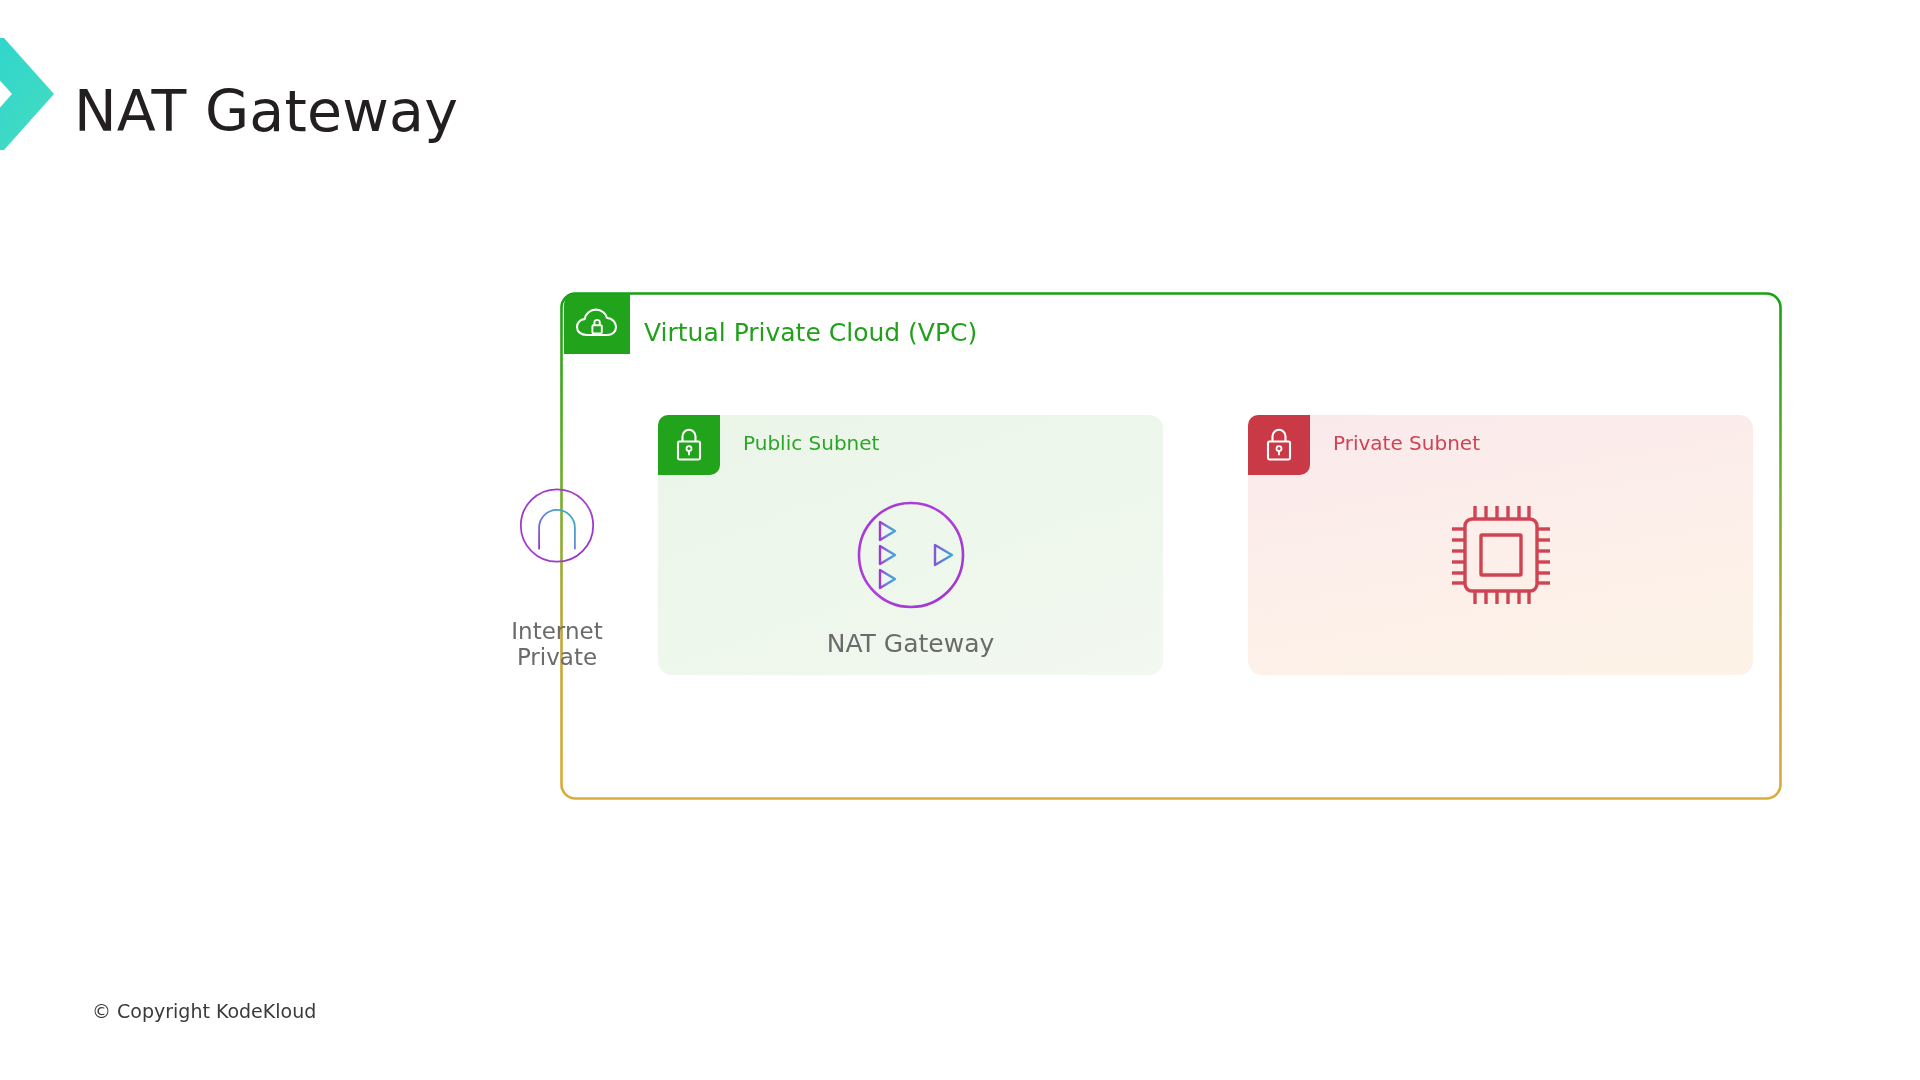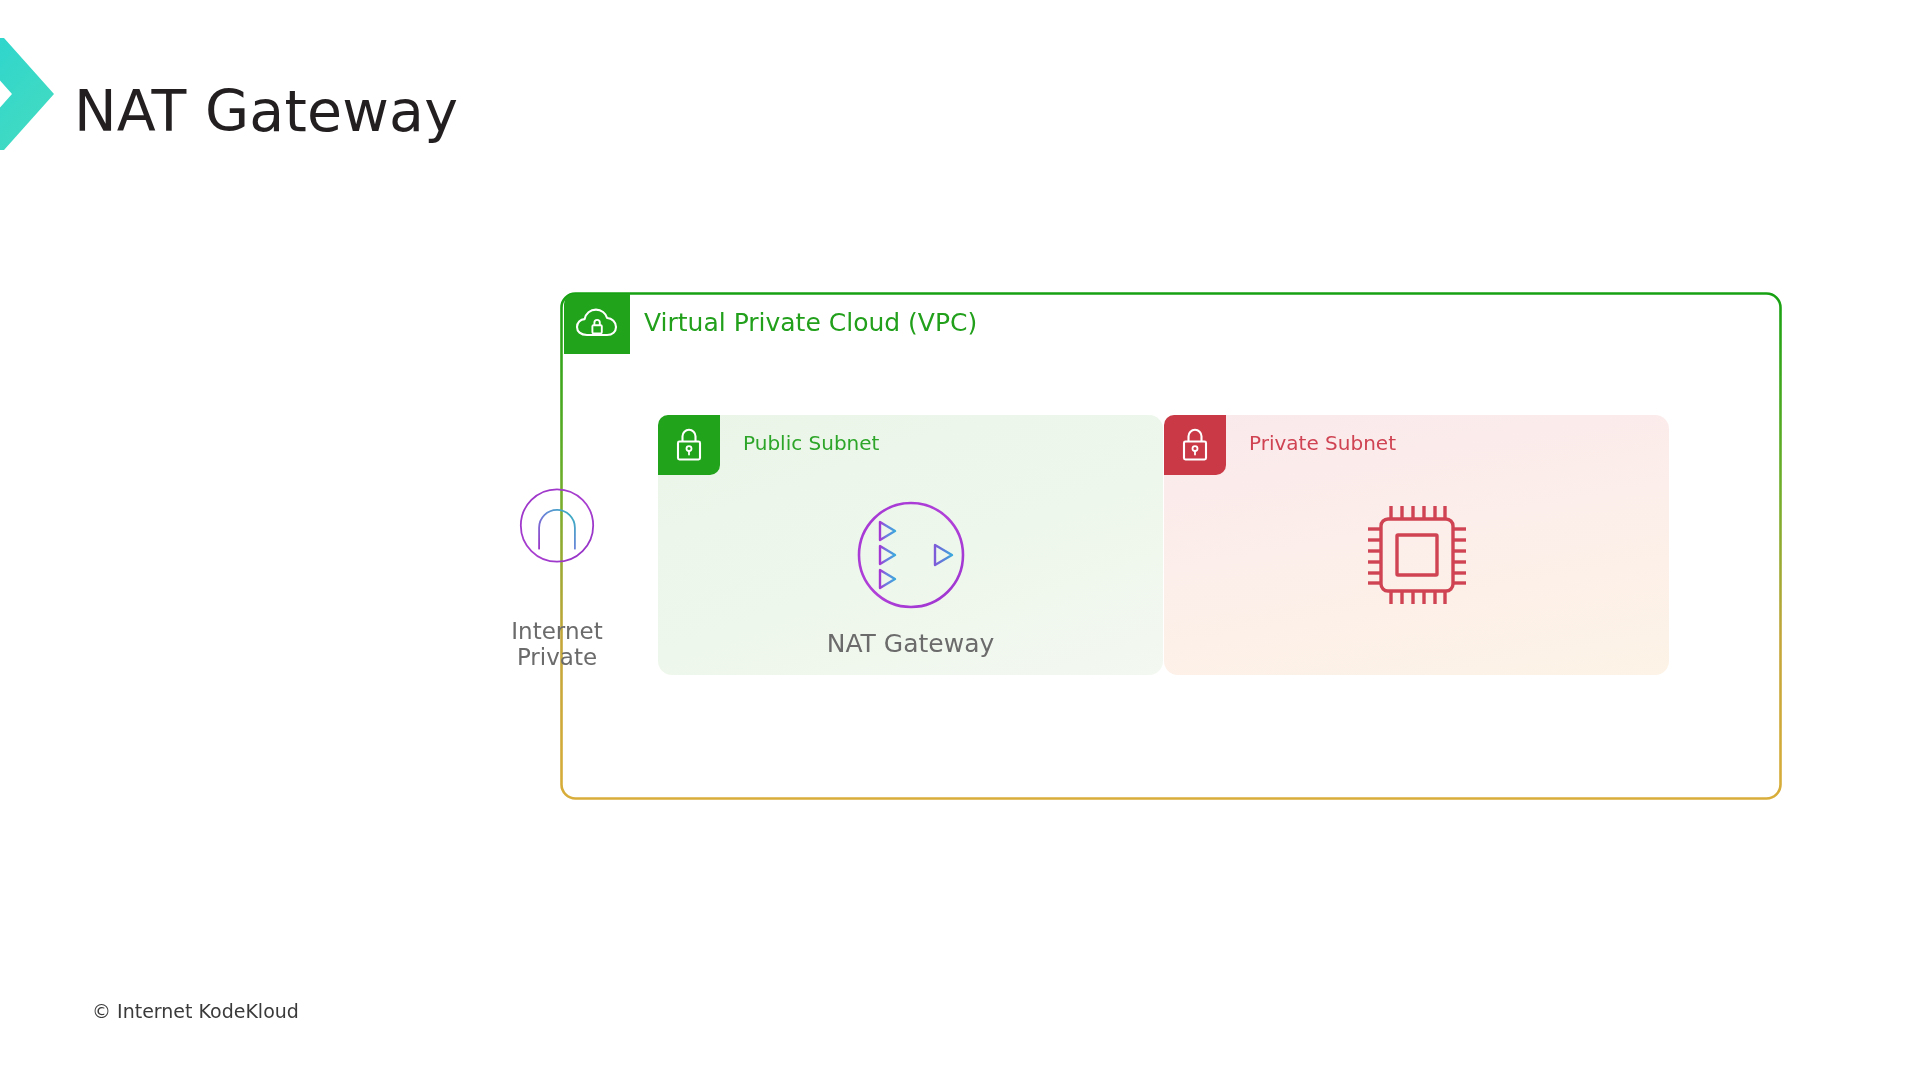--- a/index.html
+++ b/index.html
@@ -31,35 +31,35 @@
     width:100%;height:100%;
   }
   .vpc-badge{
     position:absolute;left:4px;top:2px;
     width:66px;height:60px;
     background:#21a31b;
     border-radius:10px 0 0 0;
     display:flex;align-items:center;justify-content:center;
   }
   .vpc-title{
-    position:absolute;left:84px;top:16px;
+    position:absolute;left:84px;top:26px;
     font-size:25px;color:#22a01c;white-space:nowrap;
   }
 
   
   .subnet{
     position:absolute;top:415px;
     width:505px;height:260px;
     border-radius:14px;
     overflow:visible;
   }
   .subnet.public{ left:658px;
     background:linear-gradient(160deg,#eaf5e8 0%,#eef7ec 55%,#f3f8f0 100%);
   }
-  .subnet.private{ left:1164px;
+  .subnet.private{ left:1248px;
     background:linear-gradient(170deg,#fae9ec 0%,#fceeea 45%,#fdf3e6 100%);
   }
   .subnet-badge{
     position:absolute;left:0;top:0;
     width:62px;height:60px;
     border-radius:10px 0 10px 0;
     display:flex;align-items:center;justify-content:center;
   }
   .subnet-badge.green{background:#21a31b;}
   .subnet-badge.red{background:#c93a46;}
@@ -250,13 +250,13 @@
         <line x1="98" y1="58" x2="111" y2="58"></line>
         <line x1="98" y1="69" x2="111" y2="69"></line>
         <line x1="98" y1="80" x2="111" y2="80"></line>
         <line x1="98" y1="90" x2="111" y2="90"></line>
       </g>
     </svg>
     <div class="node-label"></div>
   </div>
 </div>
 
-<div class="copyright">© Internet KodeKloud</div>
+<div class="copyright">© Copyright KodeKloud</div>
 
 </body></html>

